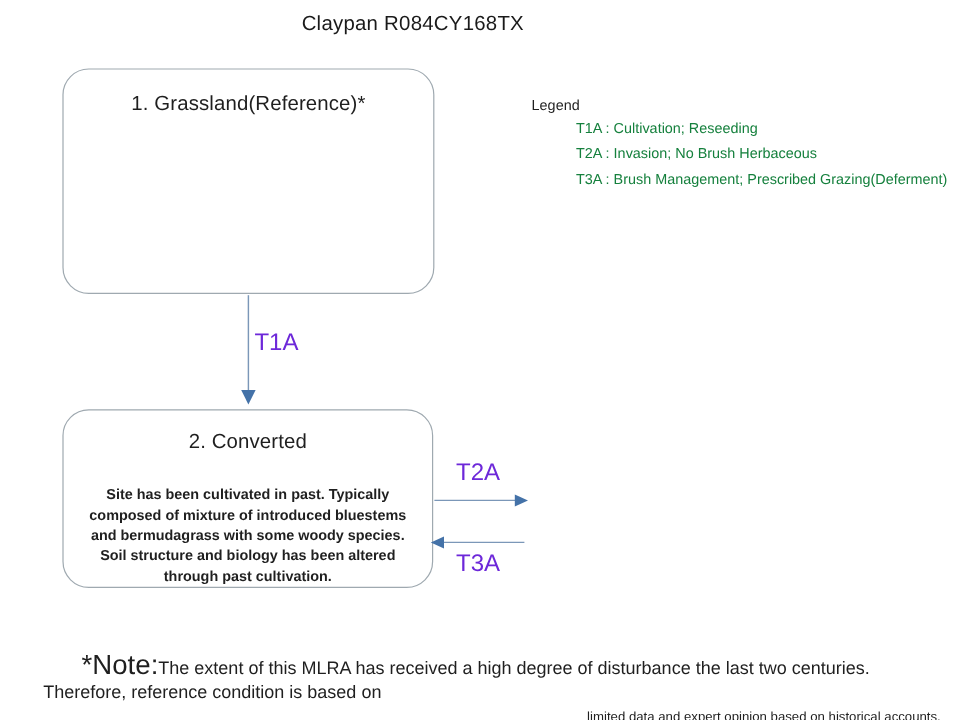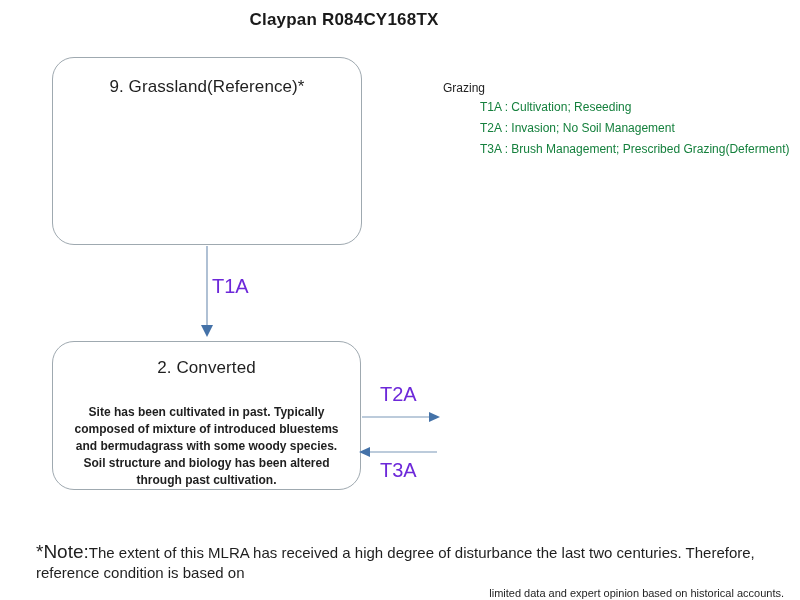--- a/index.html
+++ b/index.html
@@ -24,21 +24,21 @@
   }
 
   
   .diagram-title {
     position: absolute;
     left: 0;
     top: 10px;
     width: 688px;
     text-align: center;
     font-size: 17px;
-    font-weight: 700;
+    font-weight: 400;
     color: #1a1a1a;
     letter-spacing: 0.2px;
   }
 
   
   .state-box {
     position: absolute;
     box-sizing: border-box;
     border: 1px solid #9fa9b0;
     border-radius: 22px;
@@ -120,23 +120,24 @@
   #label-t3a { left: 380px; top: 459px; }
 
   
   .note {
     position: absolute;
     left: 36px;
     top: 541px;
     width: 748px;
   }
   .note-label {
-    font-size: 19px;
+    font-size: 23px;
     color: #1f1f1f;
     vertical-align: baseline;
+    margin-left: 32px;
   }
   .note-text {
     font-size: 15px;
     line-height: 20px;
     color: #1f1f1f;
   }
   .note-line2 {
     display: block;
     padding-left: 62px;
     font-size: 11px;
@@ -146,21 +147,21 @@
   }
 </style>
 </head>
 <body>
 
 <div id="canvas">
 
   <div class="diagram-title">Claypan R084CY168TX</div>
 
   <div class="state-box" id="box-grassland">
-    <div class="state-title">9. Grassland(Reference)*</div>
+    <div class="state-title">1. Grassland(Reference)*</div>
   </div>
 
   <div class="state-box" id="box-converted">
     <div class="state-title">2. Converted</div>
     <div class="state-body">Site has been cultivated in past. Typically composed of mixture of introduced bluestems and bermudagrass with some woody species. Soil structure and biology has been altered through past cultivation.</div>
   </div>
 
 
   <svg id="arrow-layer" viewBox="0 0 800 600" xmlns="http://www.w3.org/2000/svg">
     <defs>
@@ -189,24 +190,24 @@
       <line x1="437" y1="452" x2="368" y2="452" stroke="#7b97b8" stroke-width="1.2"></line>
       <path d="M 370 447 L 359 452 L 370 457 z" fill="#4472a8"></path>
     </g>
   </svg>
 
   <div class="transition-label" id="label-t1a">T1A</div>
   <div class="transition-label" id="label-t2a">T2A</div>
   <div class="transition-label" id="label-t3a">T3A</div>
 
   <div class="legend">
-    <div class="legend-title">Grazing</div>
+    <div class="legend-title">Legend</div>
     <ul class="legend-list">
       <li class="legend-item">T1A : Cultivation; Reseeding</li>
-      <li class="legend-item">T2A : Invasion; No Soil Management</li>
+      <li class="legend-item">T2A : Invasion; No Brush Herbaceous</li>
       <li class="legend-item">T3A : Brush Management; Prescribed Grazing(Deferment)</li>
     </ul>
   </div>
 
   <div class="note">
     <span class="note-label">*Note:</span><span class="note-text">The extent of this MLRA has received a high degree of disturbance the last two centuries. Therefore, reference condition is based on</span>
     <span class="note-line2">limited data and expert opinion based on historical accounts.</span>
   </div>
 
 </div>

